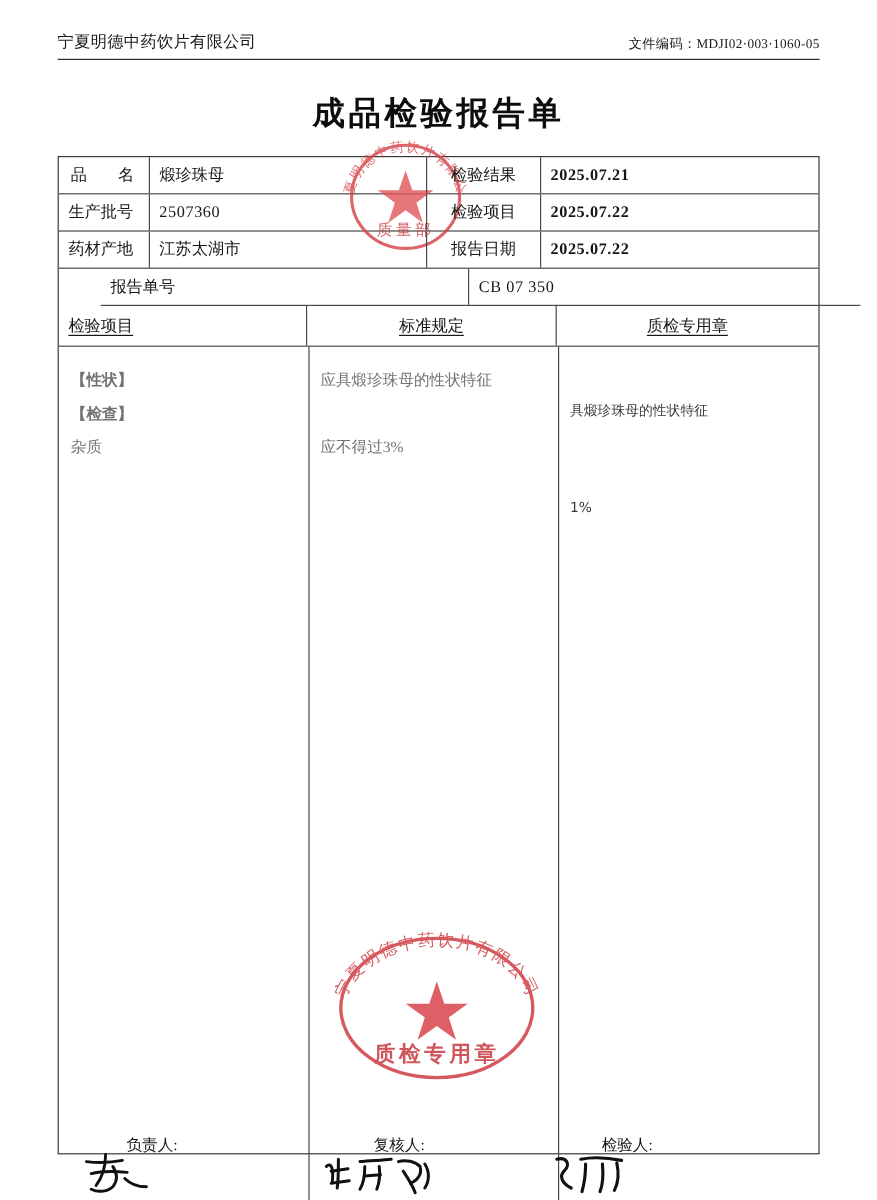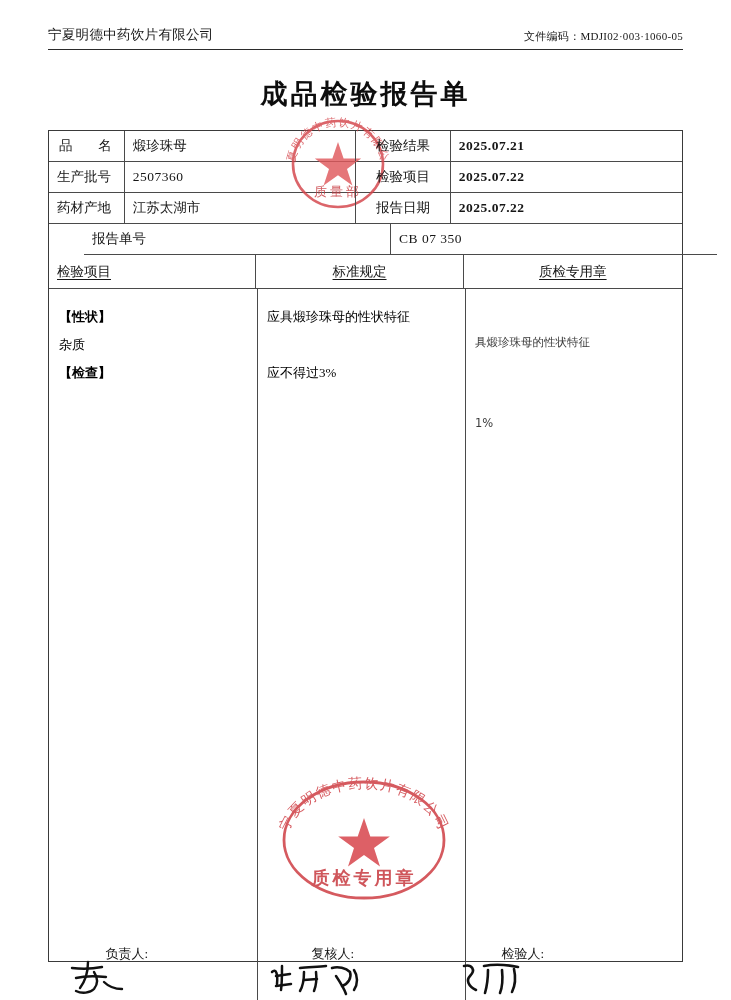--- a/index.html
+++ b/index.html
@@ -164,21 +164,21 @@
     box-sizing: border-box;
     padding: 14px 10px 0 10px;
     z-index: 3;
   }
   .bc1 { left: 0;     width: 208px; }
   .bc2 { left: 208px; width: 208px; }
   .bc3 { left: 416px; width: 219px; }
 
   .bline {
     font-size: 13px;
-    color: #000000;
+    color: #737373;
     height: 28px;
     line-height: 28px;
     white-space: nowrap;
   }
   .bline.bold { font-weight: bold; }
   .bline.gap  { height: 28px; }
   .bline.light {
     color: #3b3b3b;
     font-family: "DejaVu Sans", "Liberation Sans", sans-serif;
     font-size: 11.5px;
@@ -314,22 +314,22 @@
           <span>质检专用章</span>
         </div>
     </div>
 
     <div class="body-region">
       <div class="colline a"></div>
       <div class="colline b"></div>
 
       <div class="bodycol bc1">
         <div class="bline bold">【性状】</div>
+        <div class="bline bold">【检查】</div>
         <div class="bline">杂质</div>
-        <div class="bline bold">【检查】</div>
       </div>
 
       <div class="bodycol bc2">
         <div class="bline">应具煅珍珠母的性状特征</div>
         <div class="bline gap"></div>
         <div class="bline">应不得过3%</div>
       </div>
 
       <div class="bodycol bc3">
         <div class="bline light">具煅珍珠母的性状特征</div>

